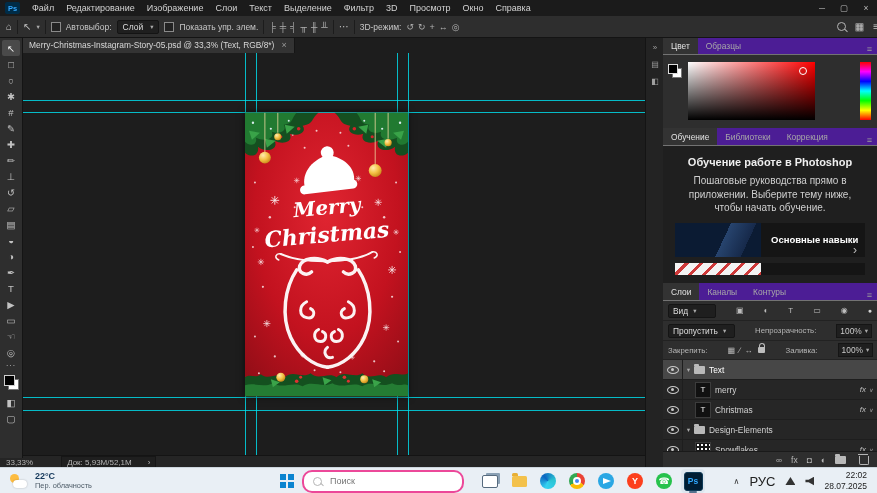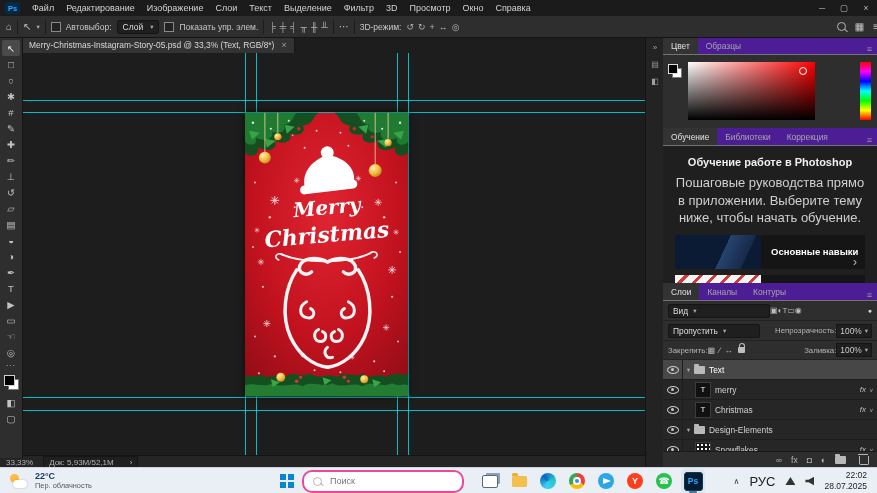--- a/index.html
+++ b/index.html
@@ -41,21 +41,21 @@
   .swatches{position:relative;width:15px;height:15px;margin:4px 0;flex:none}
   .swatches .fg{position:absolute;left:0;top:0;width:9px;height:9px;background:#000;border:1px solid #cfcfcf;z-index:2}
   .swatches .bg{position:absolute;right:0;bottom:0;width:9px;height:9px;background:#fff;border:1px solid #777}
   
   #canvas-area{position:absolute;left:22px;top:53px;width:623px;height:402px;background:#1d1d1d;overflow:hidden}
   .guide-h{position:absolute;left:0;width:100%;height:1px;background:#00e4f2;opacity:.8}
   .guide-v{position:absolute;top:0;height:100%;width:1px;background:#00e4f2;opacity:.8}
   #document{position:absolute;left:223px;top:59px;width:163px;height:285px;box-shadow:0 0 7px rgba(0,0,0,.6)}
   
   #statusbar{position:absolute;left:0;top:455px;width:645px;height:12px;background:#252525;border-top:1px solid #141414;
-             display:flex;align-items:center;gap:10px;padding:0 6px;font-size:8px;color:#b5b5b5}
+             display:flex;align-items:center;gap:28px;padding:0 6px;font-size:8px;color:#b5b5b5}
   .status-field{display:flex;align-items:center;gap:16px;background:#1f1f1f;border:1px solid #161616;padding:0 5px;height:10px}
   
   #panelstrip{position:absolute;left:645px;top:37px;width:18px;height:430px;background:#232323;border-left:1px solid #141414;
               display:flex;flex-direction:column;align-items:center;gap:8px;padding-top:6px;z-index:10}
   .strip-icon{color:#9f9f9f;font-size:8px}
   
   #rightpanels{position:absolute;left:663px;top:37px;width:214px;height:430px;background:#282828;display:flex;flex-direction:column;z-index:10}
   .panel-tabs{height:17px;background:#4c1d95;display:flex;align-items:flex-end;border-bottom:1px solid #737373;flex:none}
   .ptab{padding:0 8px;height:17px;display:flex;align-items:center;font-size:8.4px;color:#a8a8a8;white-space:nowrap}
   .ptab.active{background:#333;color:#e2e2e2}
@@ -64,32 +64,32 @@
   .cp-swatches{position:absolute;left:5px;top:9px;width:14px;height:14px}
   .cp-swatches .fg{position:absolute;left:0;top:0;width:8px;height:8px;background:#000;border:1px solid #ddd;z-index:2}
   .cp-swatches .bg{position:absolute;right:0;bottom:0;width:8px;height:8px;background:#fff;border:1px solid #777}
   .cp-grad{position:absolute;left:25px;top:7px;width:127px;height:58px;
            background:linear-gradient(to top,#000,rgba(0,0,0,0)),linear-gradient(to right,#fff,#ff0000)}
   .cp-cursor{position:absolute;left:136px;top:12px;width:6px;height:6px;border:1px solid #fff;border-radius:50%}
   .cp-hue{position:absolute;right:6px;top:7px;width:11px;height:58px;
           background:linear-gradient(to bottom,#f00,#f0f,#00f,#0ff,#0f0,#ff0,#f00)}
   #learnpanel-body{flex:none;height:127px;background:#1f1f1f;overflow:hidden;text-align:center;padding:10px 12px 0}
   .learn-title{font-size:11px;font-weight:bold;color:#efefef;margin-bottom:6px}
-  .learn-body{font-size:13px;line-height:1.35;color:#cfcfcf;margin-bottom:8px}
+  .learn-body{font-size:10px;line-height:1.35;color:#cfcfcf;margin-bottom:8px}
   .learn-card{height:34px;display:flex;align-items:flex-end;margin-bottom:6px;position:relative;text-align:left}
   .learn-card-img{width:86px;height:100%;flex:none;background:linear-gradient(115deg,#0b1b33 55%,#27446e 55%,#16294a 80%,#0b1b33 80%)}
   .learn-card-label{flex:1;font-size:9.5px;font-weight:bold;color:#fff;padding-left:10px;background:#151515;height:100%;
                     display:flex;align-items:center}
   .learn-card-chev{position:absolute;right:8px;color:#bbb;font-size:12px}
   .learn-card2{height:12px;display:flex}
   .lc2-img{width:86px;background:repeating-linear-gradient(135deg,#f4f4f4 0 7px,#cf3a3a 7px 10px)}
   .lc2-rest{flex:1;background:#151515}
   
   #layerspanel{flex:1;display:flex;flex-direction:column;min-height:0}
-  .lp-row{flex:none;display:flex;align-items:center;padding:0 5px;gap:0;background:#2e2e2e;border-bottom:1px solid #222;
+  .lp-row{flex:none;display:flex;align-items:center;padding:0 5px;gap:20px;background:#2e2e2e;border-bottom:1px solid #222;
           color:#c9c9c9;font-size:8.4px}
   .lp-filter{height:19px}
   .lp-select{background:#1f1f1f;border:1px solid #151515;border-radius:2px;display:flex;align-items:center;gap:5px;
              padding:1px 4px;color:#ddd;font-size:8.4px}
   .lp-filter .lp-select{width:92px}
   .fl-icon{font-size:8px;color:#bdbdbd}
   .filter-toggle{margin-left:auto;font-size:7px;color:#d5d5d5}
   .lp-blend{height:19px}
   .lp-blend .lp-select{width:82px}
   .mini-label{font-size:7.8px;color:#b5b5b5;white-space:nowrap}

